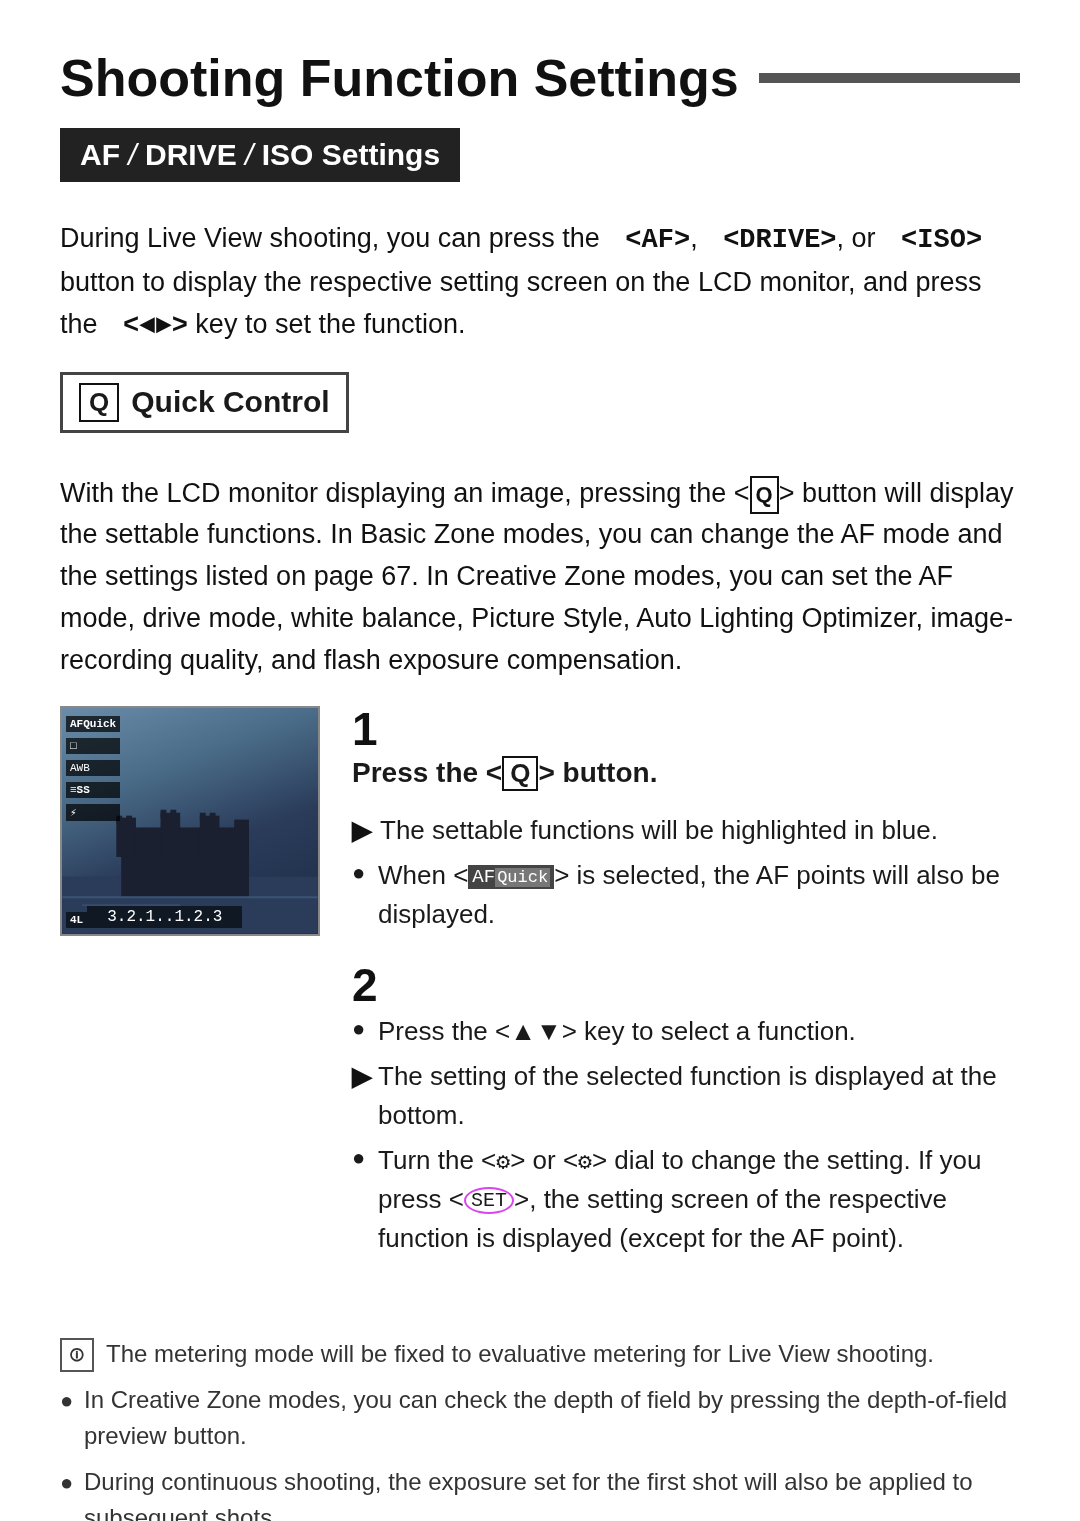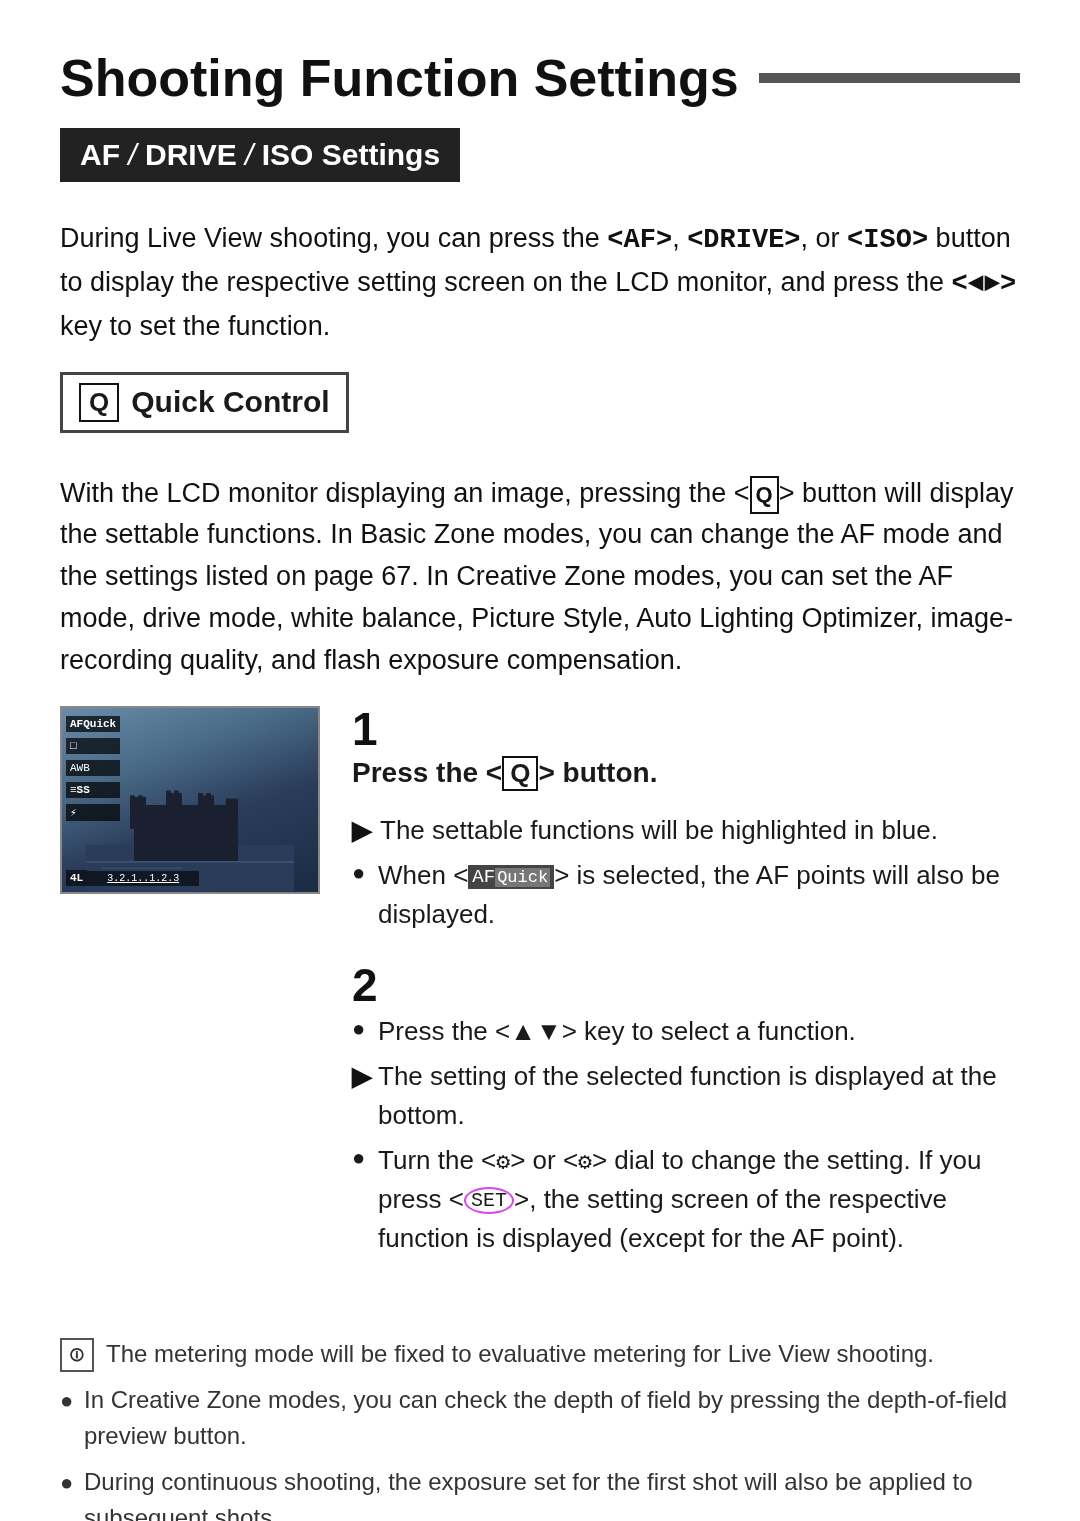--- a/index.html
+++ b/index.html
@@ -33,20 +33,21 @@
     .body-text {
       font-size: 27px;
       line-height: 1.55;
       color: #111;
       margin-bottom: 24px;
     }
 
     .mono {
       font-family: 'Courier New', monospace;
       font-weight: bold;
+      margin-left: 18px;
     }
 
     .quick-control-header {
       display: flex;
       align-items: center;
       gap: 12px;
       border: 3px solid #444;
       padding: 8px 16px;
       margin-bottom: 20px;
       display: inline-flex;
@@ -67,21 +68,21 @@
     .content-row {
       display: flex;
       gap: 32px;
       margin-bottom: 32px;
       align-items: flex-start;
     }
 
     .camera-screen {
       width: 260px;
       min-width: 260px;
-      height: 188px;
+      height: 230px;
       border: 2px solid #888;
       background: linear-gradient(160deg, #6a8ca8 0%, #4a6c88 30%, #2a3c5a 60%, #1a2c44 100%);
       position: relative;
       overflow: hidden;
       flex-shrink: 0;
     }
 
     .cam-left-panel {
       position: absolute;
       left: 4px;
@@ -124,24 +125,23 @@
       color: #fff;
       font-size: 11px;
       font-weight: bold;
       padding: 2px 4px;
       font-family: 'Courier New', monospace;
     }
 
     .cam-exposure {
       background: rgba(0,0,0,0.6);
       color: #fff;
-      font-size: 10px;
+      font-size: 16px;
       padding: 2px 20px;
       font-family: 'Courier New', monospace;
-      text-decoration: underline;
     }
 
     .steps-col {
       flex: 1;
     }
 
     .step-block {
       margin-bottom: 28px;
     }
 

